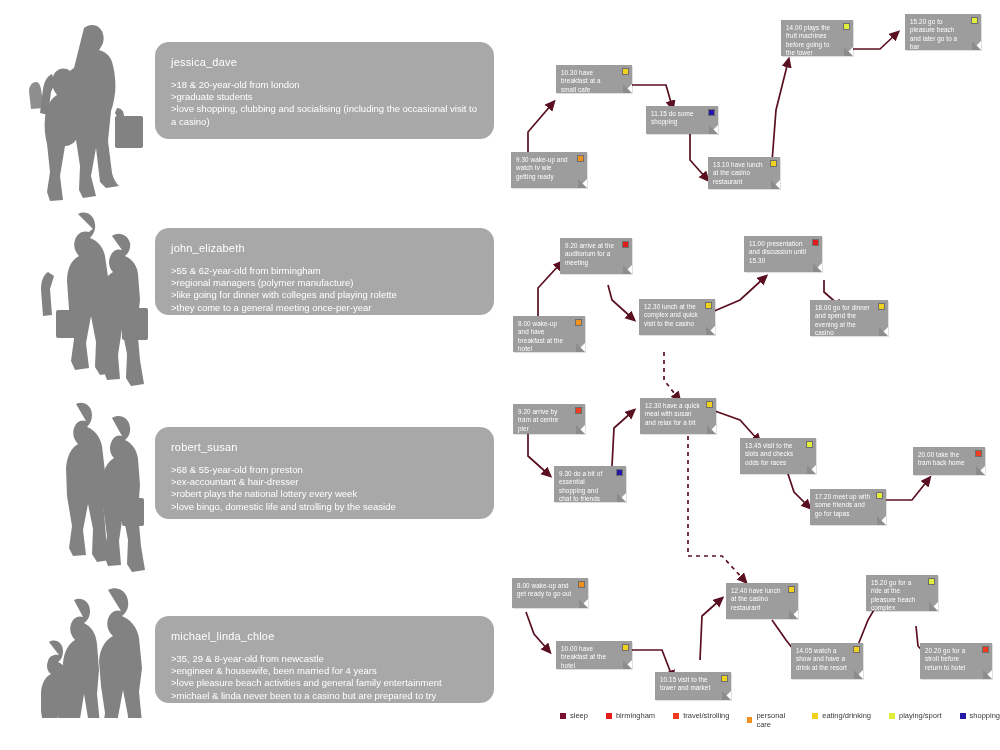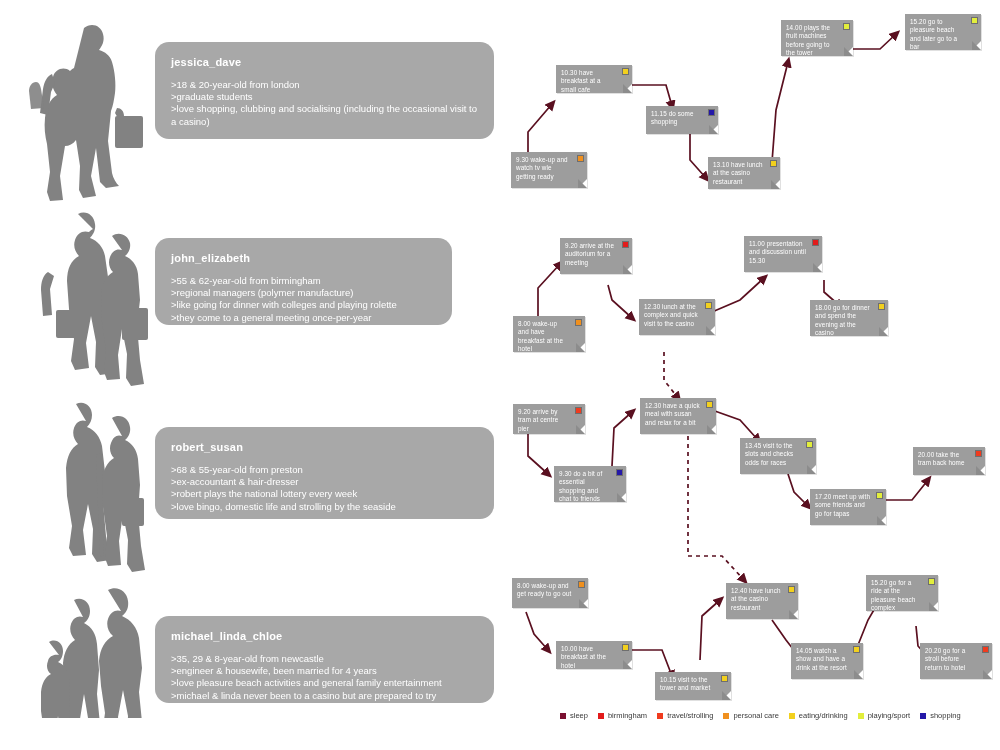--- a/index.html
+++ b/index.html
@@ -14,21 +14,21 @@
   
   .persona-card{
     position:absolute;
     background:#a8a8a8;
     border-radius:14px;
     box-sizing:border-box;
     padding:14px 16px 16px 16px;
     color:#ffffff;
   }
   .persona-name{
-    font-size:11px;font-weight:bold;letter-spacing:.2px;
+    font-size:11px;font-weight:normal;letter-spacing:.2px;
     margin-bottom:11px;
   }
   .persona-lines{font-size:9.5px;line-height:12.2px;}
   .persona-lines div{white-space:normal;}
 
   
   .silho{position:absolute;}
   .silho svg{display:block;}
 
   
@@ -61,21 +61,21 @@
     border:1px solid #6e6e6e;
     box-sizing:border-box;
   }
 
   
   .wires{position:absolute;left:0;top:0;width:1000px;height:750px;pointer-events:none;}
 
   
   .legend{
     position:absolute;left:560px;top:711px;
-    display:flex;align-items:flex-start;gap:10px;
+    display:flex;align-items:flex-start;gap:18px;
     font-size:7.5px;color:#333333;
   }
   .legend .item{display:flex;align-items:center;gap:4px;}
   .legend .sw{width:6px;height:6px;display:inline-block;}
   .legend .lb{color:#3a3a3a;}
 </style>
 </head>
 <body>
 
 <div class="canvas">
@@ -164,21 +164,21 @@
 
   <div class="persona-card" style="left:155px;top:42px;width:339px;height:97px;">
     <div class="persona-name">jessica_dave</div>
     <div class="persona-lines">
       <div>&gt;18 &amp; 20-year-old from london</div>
       <div>&gt;graduate students</div>
       <div>&gt;love shopping, clubbing and socialising (including the occasional visit to a casino)</div>
     </div>
   </div>
 
-  <div class="persona-card" style="left:155px;top:238px;width:297px;height:87px;">
+  <div class="persona-card" style="left:155px;top:228px;width:339px;height:87px;">
     <div class="persona-name">john_elizabeth</div>
     <div class="persona-lines">
       <div>&gt;55 &amp; 62-year-old from birmingham</div>
       <div>&gt;regional managers (polymer manufacture)</div>
       <div>&gt;like going for dinner with colleges and playing rolette</div>
       <div>&gt;they come to a general meeting once-per-year</div>
     </div>
   </div>
 
   <div class="persona-card" style="left:155px;top:427px;width:339px;height:92px;">

